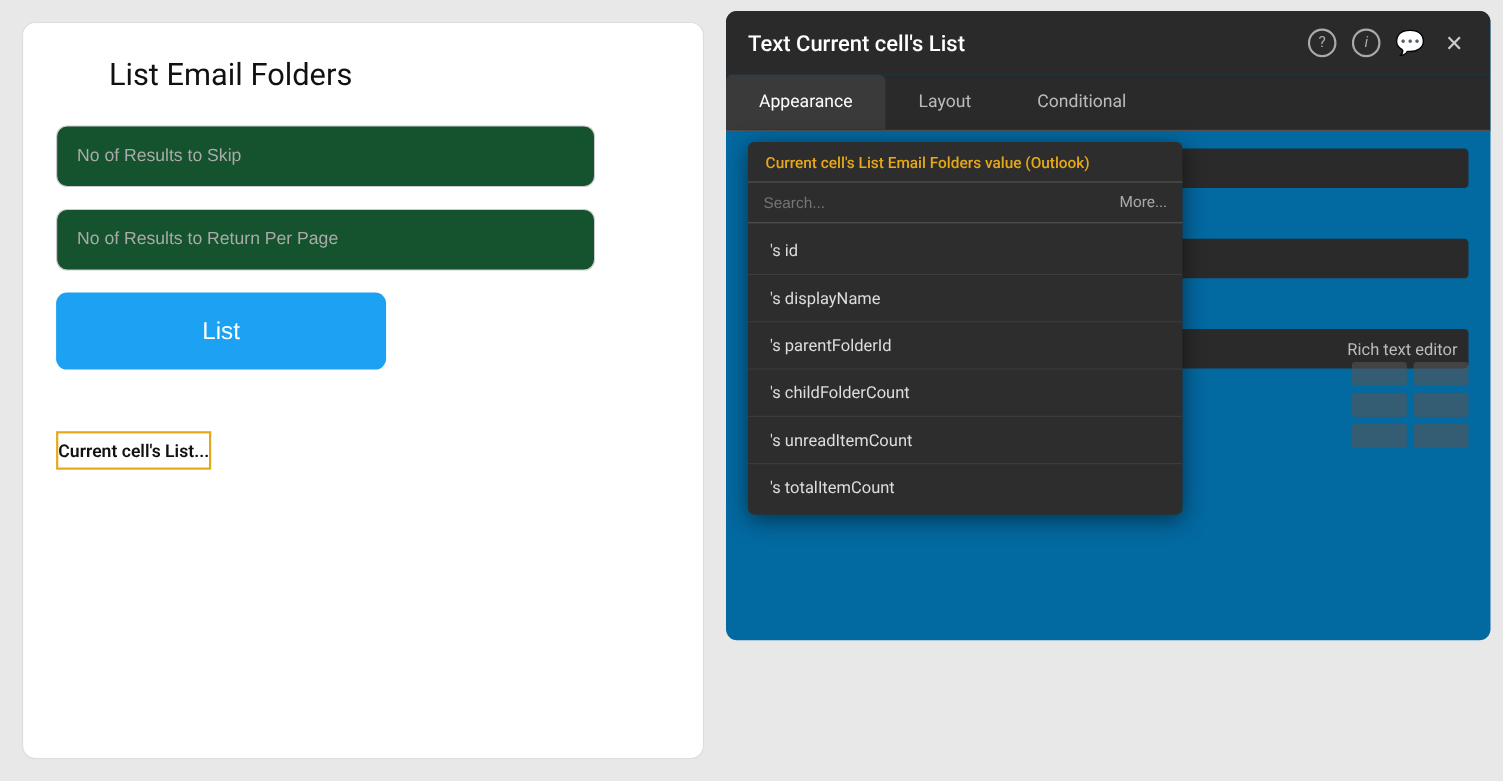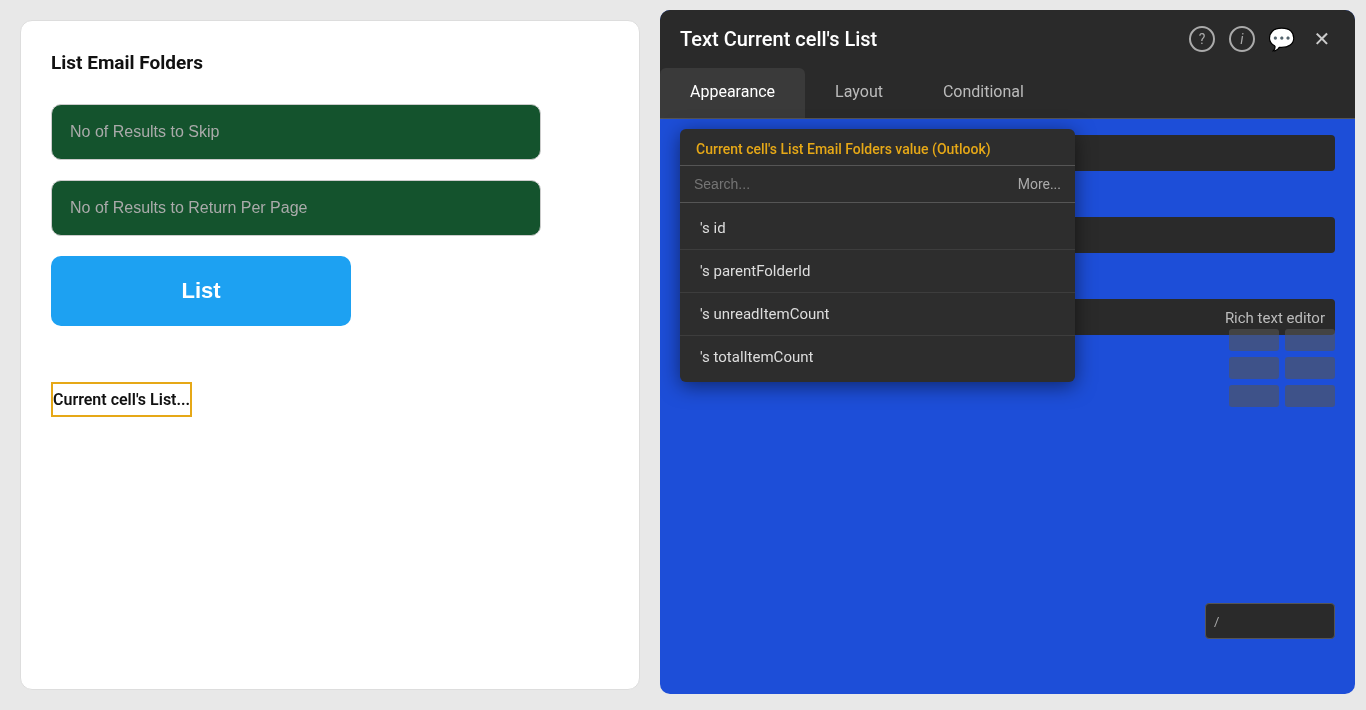--- a/index.html
+++ b/index.html
@@ -19,24 +19,25 @@
       top: 20px;
       width: 620px;
       height: 670px;
       background: #fff;
       border-radius: 12px;
       border: 1px solid #ddd;
       padding: 30px;
     }
 
     .panel-title {
-      font-size: 19px;
-      font-weight: 700;
+      font-size: 28px;
+      font-weight: 400;
       color: #111;
       margin-bottom: 30px;
+      margin-left: 48px;
     }
 
     .input-field {
       width: 490px;
       height: 56px;
       border: 1.5px solid #ccc;
       border-radius: 10px;
       padding: 0 18px;
       font-size: 16px;
       color: #aaa;
@@ -51,21 +52,21 @@
     }
 
     .list-button {
       width: 300px;
       height: 70px;
       background: #1da1f2;
       border: none;
       border-radius: 10px;
       color: #fff;
       font-size: 22px;
-      font-weight: 700;
+      font-weight: 400;
       cursor: pointer;
       margin-top: 10px;
       margin-bottom: 20px;
       display: block;
     }
 
     .current-cell-box {
       display: inline-block;
       border: 2px solid #e6a817;
       padding: 6px 0;
@@ -75,22 +76,22 @@
       cursor: pointer;
       margin-top: 36px;
     }
 
     
     .right-panel {
       position: absolute;
       left: 660px;
       top: 10px;
       width: 695px;
-      height: 684px;
-      background: #1d4ed8;
+      height: 572px;
+      background: #0369a1;
       border-radius: 10px;
       overflow: hidden;
     }
 
     .right-header {
       background: #2a2a2a;
       padding: 16px 20px;
       display: flex;
       align-items: center;
       justify-content: space-between;
@@ -350,21 +351,27 @@
       <div class="dropdown-header">Current cell's List Email Folders value (Outlook)</div>
       <div class="dropdown-search-row">
         <input class="dropdown-search" type="text" placeholder="Search..." style="">
         <span class="dropdown-more">More...</span>
       </div>
       <div class="dropdown-items">
         <div class="dropdown-item">
           <span>'s id</span>
         </div>
         <div class="dropdown-item">
+          <span>'s displayName</span>
+        </div>
+        <div class="dropdown-item">
           <span>'s parentFolderId</span>
+        </div>
+        <div class="dropdown-item">
+          <span>'s childFolderCount</span>
         </div>
         <div class="dropdown-item">
           <span>'s unreadItemCount</span>
         </div>
         <div class="dropdown-item">
           <span>'s totalItemCount</span>
         </div>
       </div>
     </div>
 

